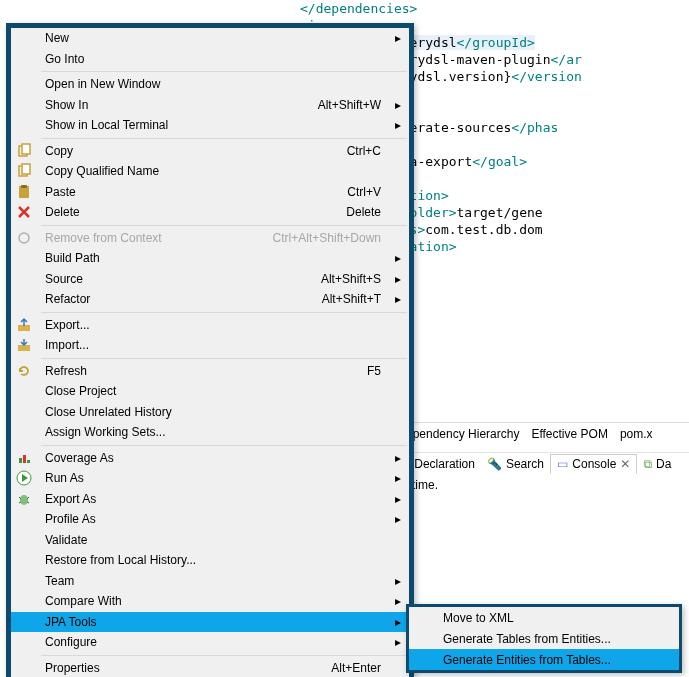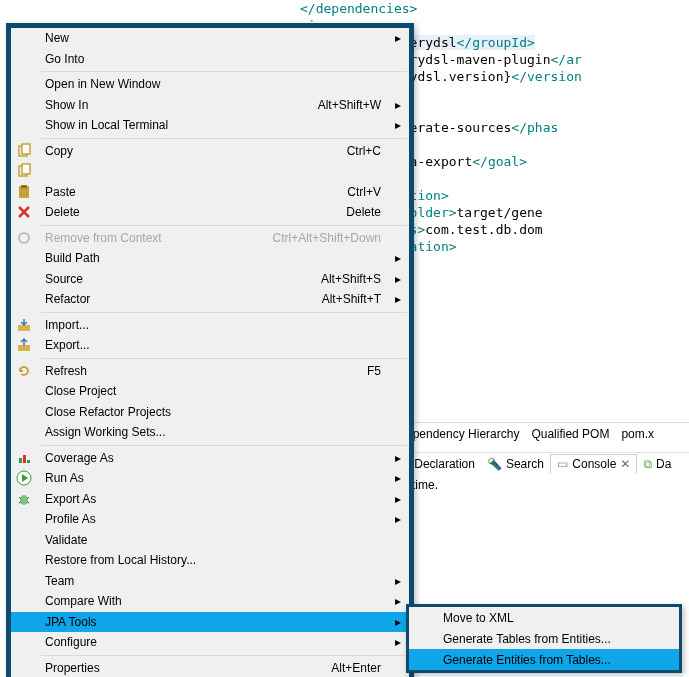--- a/index.html
+++ b/index.html
@@ -30,21 +30,21 @@
 svg{display:block}
 .x-ic{color:#6a6a6a}
 </style>
 </head>
 <body>
 
 <div class="code-pane" id="codePane"><div class="line"><span class="teal">&lt;/</span><span class="teal">dependencies</span><span class="teal">&gt;</span></div><div class="line"></div><div class="line"><span class="teal">gin</span><span class="teal">&gt;</span></div><div class="line"><span class="teal hl">groupId</span><span class="teal hl">&gt;</span><span class="black hl">com.querydsl</span><span class="teal hl">&lt;/</span><span class="teal hl">groupId</span><span class="teal hl">&gt;</span></div><div class="line"><span class="teal">artifactId</span><span class="teal">&gt;</span><span class="black">querydsl-maven-plugin</span><span class="teal">&lt;/</span><span class="teal">ar</span></div><div class="line"><span class="teal">version</span><span class="teal">&gt;</span><span class="black">${querydsl.version}</span><span class="teal">&lt;/</span><span class="teal">version</span></div><div class="line"><span class="teal">executions</span><span class="teal">&gt;</span></div><div class="line"><span class="teal">  &lt;</span><span class="teal">execution</span><span class="teal">&gt;</span></div><div class="line"><span class="teal">    &lt;</span><span class="teal">phase</span><span class="teal">&gt;</span><span class="black">generate-sources</span><span class="teal">&lt;/</span><span class="teal">phas</span></div><div class="line"><span class="teal">    &lt;</span><span class="teal">goals</span><span class="teal">&gt;</span></div><div class="line"><span class="teal">      &lt;</span><span class="teal">goal</span><span class="teal">&gt;</span><span class="black">jpa-export</span><span class="teal">&lt;/</span><span class="teal">goal</span><span class="teal">&gt;</span></div><div class="line"><span class="teal">    &lt;/</span><span class="teal">goals</span><span class="teal">&gt;</span></div><div class="line"><span class="teal">    &lt;</span><span class="teal">configuration</span><span class="teal">&gt;</span></div><div class="line"><span class="teal">      &lt;</span><span class="teal">targetFolder</span><span class="teal">&gt;</span><span class="black">target/gene</span></div><div class="line"><span class="teal">      &lt;</span><span class="teal">packages</span><span class="teal">&gt;</span><span class="black">com.test.db.dom</span></div><div class="line"><span class="teal">    &lt;/</span><span class="teal">configuration</span><span class="teal">&gt;</span></div><div class="line"><span class="teal">  &lt;/</span><span class="teal">execution</span><span class="teal">&gt;</span></div><div class="line"><span class="teal">/</span><span class="teal">executions</span><span class="teal">&gt;</span></div><div class="line"><span class="teal">gin</span><span class="teal">&gt;</span></div><div class="line"></div><div class="line"><span class="teal">gin</span><span class="teal">&gt;</span></div></div>
 
 <div class="tabs-row">
   <span class="tab">ependency Hierarchy</span>
-  <span class="tab">Qualified POM</span>
+  <span class="tab">Effective POM</span>
   <span class="tab">pom.x</span>
 </div>
 
 <div class="sec-tabs">
   <span class="tab">
     <span>◦</span>
     <span>Declaration</span>
   </span>
   <span class="tab">
     <span style="color:#e0b000">🔦</span>
@@ -99,20 +99,21 @@
       <span class="sc">Ctrl+C</span>
       <span class="arw"></span>
     </div>
     <div class="m-row">
       <span class="m-icon">
         <svg width="16" height="16" viewBox="0 0 16 16">
           <rect x="3" y="3" width="8" height="10" fill="none" stroke="#c9a13b" stroke-width="1.5"></rect>
           <rect x="6" y="1" width="8" height="10" fill="#fff" stroke="#c9a13b" stroke-width="1.5"></rect>
         </svg>
       </span>
+      <span class="lbl">Copy Qualified Name</span>
       <span class="arw"></span>
     </div>
     <div class="m-row">
       <span class="m-icon">
         <svg width="16" height="16" viewBox="0 0 16 16">
           <rect x="3" y="2" width="10" height="12" rx="1" fill="#c9a13b"></rect>
           <rect x="5" y="1" width="6" height="3" rx="1" fill="#8a6d1f"></rect>
         </svg>
       </span>
       <span class="lbl">Paste</span>
@@ -153,54 +154,54 @@
     <div class="m-row">
       <span class="lbl">Refactor</span>
       <span class="sc">Alt+Shift+T</span>
       <span class="arw">▸</span>
     </div>
     <div class="m-row sep"></div>
     <div class="m-row">
       <span class="m-icon">
         <svg width="16" height="16" viewBox="0 0 16 16">
           <rect x="2" y="8" width="12" height="6" fill="#d8b24a"></rect>
+          <path d="M8 9 v-7 M5 5 l3 -3 l3 3" stroke="#3a75c4" stroke-width="1.5" fill="none"></path>
+        </svg>
+      </span>
+      <span class="lbl">Export...</span>
+      <span class="arw"></span>
+    </div>
+    <div class="m-row">
+      <span class="m-icon">
+        <svg width="16" height="16" viewBox="0 0 16 16">
+          <rect x="2" y="8" width="12" height="6" fill="#d8b24a"></rect>
           <path d="M8 2 v6 M5 5 l3 3 l3 -3" stroke="#3a75c4" stroke-width="1.5" fill="none"></path>
         </svg>
       </span>
       <span class="lbl">Import...</span>
-      <span class="arw"></span>
-    </div>
-    <div class="m-row">
-      <span class="m-icon">
-        <svg width="16" height="16" viewBox="0 0 16 16">
-          <rect x="2" y="8" width="12" height="6" fill="#d8b24a"></rect>
-          <path d="M8 9 v-7 M5 5 l3 -3 l3 3" stroke="#3a75c4" stroke-width="1.5" fill="none"></path>
-        </svg>
-      </span>
-      <span class="lbl">Export...</span>
       <span class="arw"></span>
     </div>
     <div class="m-row sep"></div>
     <div class="m-row">
       <span class="m-icon">
         <svg width="16" height="16" viewBox="0 0 16 16">
           <path d="M4 8 a4 4 0 1 1 1.2 2.8" fill="none" stroke="#c9a13b" stroke-width="1.8"></path>
           <path d="M4 5 v3 h3" fill="none" stroke="#c9a13b" stroke-width="1.8"></path>
         </svg>
       </span>
       <span class="lbl">Refresh</span>
       <span class="sc">F5</span>
       <span class="arw"></span>
     </div>
     <div class="m-row">
       <span class="lbl">Close Project</span>
       <span class="arw"></span>
     </div>
     <div class="m-row">
-      <span class="lbl">Close Refactor Projects</span>
+      <span class="lbl">Close Unrelated History</span>
       <span class="arw"></span>
     </div>
     <div class="m-row">
       <span class="lbl">Assign Working Sets...</span>
       <span class="arw"></span>
     </div>
     <div class="m-row sep"></div>
     <div class="m-row">
       <span class="m-icon">
         <svg width="16" height="16" viewBox="0 0 16 16">

